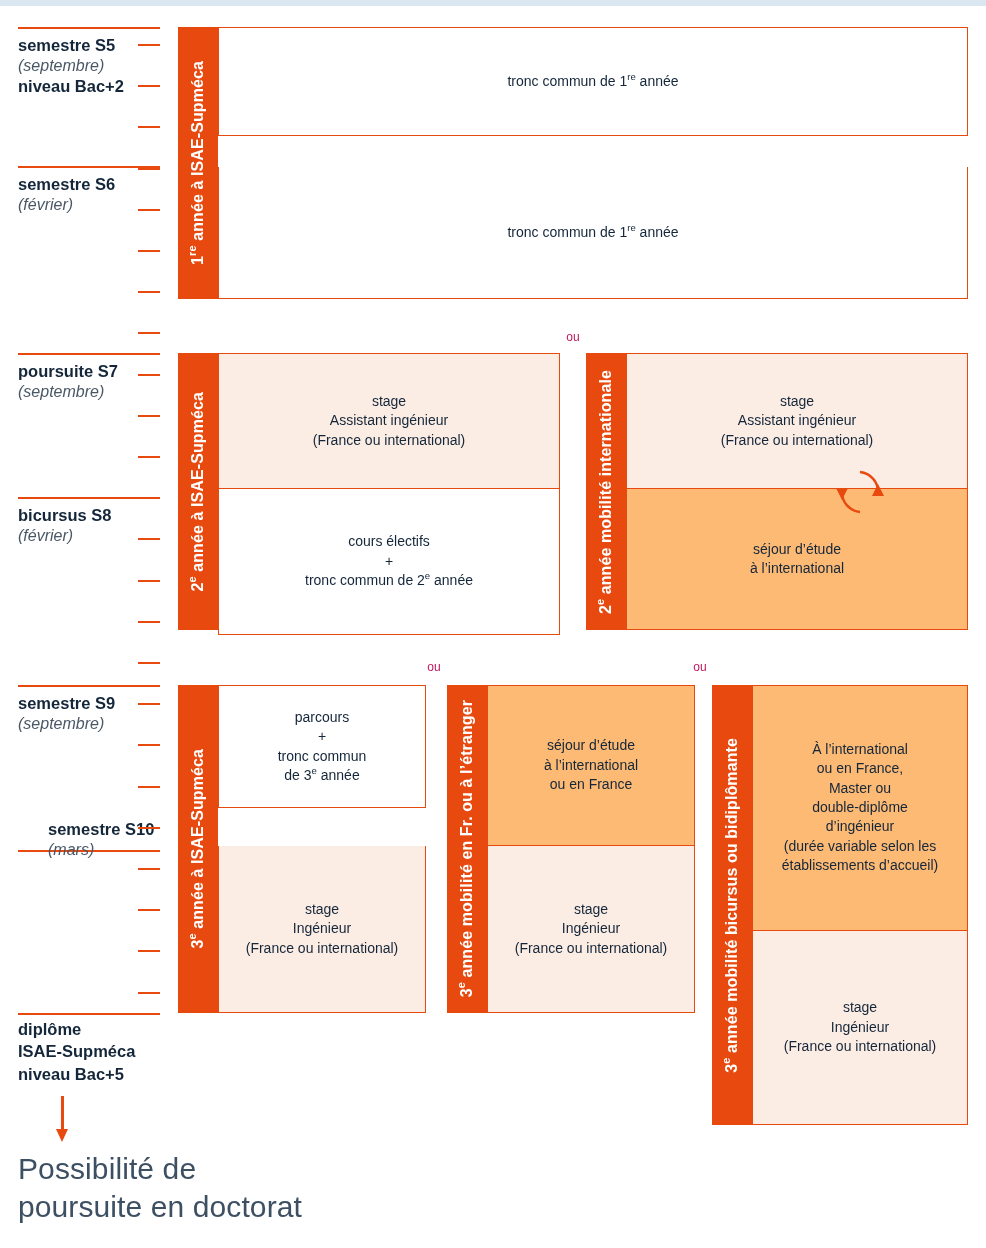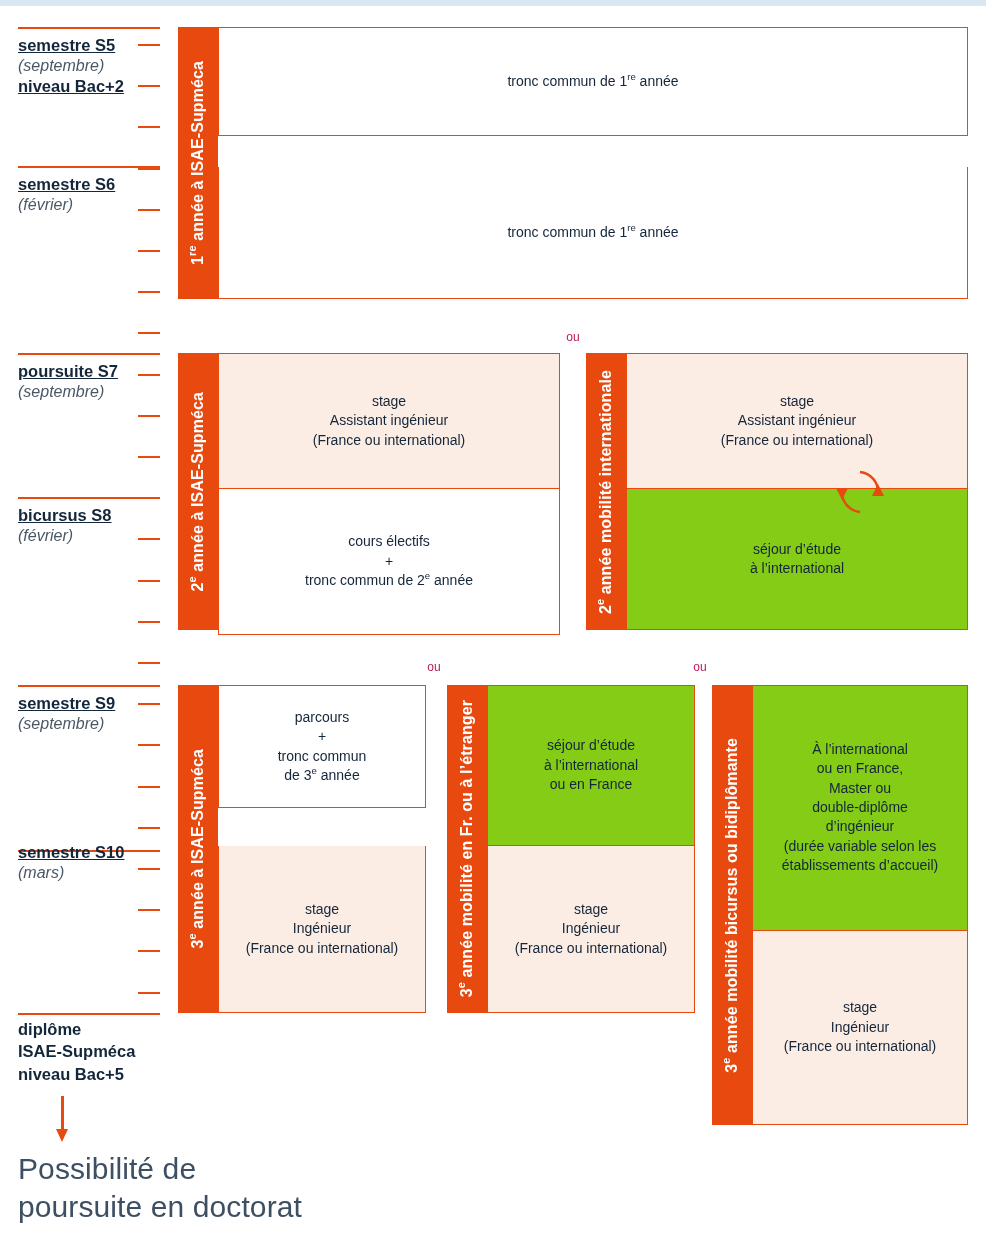--- a/index.html
+++ b/index.html
@@ -7,21 +7,21 @@
     width:986px;height:1248px;background:#ffffff;
     font-family:"Liberation Sans","DejaVu Sans",sans-serif;
     color:#1b2a3a;position:relative;overflow:hidden;
   }
   .topband{position:absolute;left:0;top:0;width:986px;height:6px;background:#dbe7f0;}
 
   
   .rule{position:absolute;left:18px;width:142px;height:2px;background:#e8490f;}
   .tick{position:absolute;width:22px;height:2px;background:#e8490f;}
   .semlabel{position:absolute;left:18px;width:150px;line-height:1.26;}
-  .semlabel .big{font-size:16.5px;font-weight:700;color:#14263a;display:block;text-decoration:underline;}
+  .semlabel .big{font-size:16.5px;font-weight:700;color:#14263a;display:block;}
   .semlabel .ital{font-size:16px;font-style:italic;color:#4a5866;display:block;}
   .diploma{position:absolute;left:18px;top:1018px;width:170px;
            font-size:16.5px;font-weight:700;color:#14263a;line-height:1.35;}
 
   .docarrow{position:absolute;left:56px;top:1096px;width:14px;height:48px;}
   .docarrow .shaft{position:absolute;left:5px;top:0;width:2.5px;height:36px;background:#e8490f;}
   .docarrow .head{position:absolute;left:0;top:33px;width:0;height:0;
       border-left:6.5px solid transparent;border-right:6.5px solid transparent;
       border-top:13px solid #e8490f;}
   .doctorat{position:absolute;left:18px;top:1150px;width:520px;
@@ -35,21 +35,21 @@
     writing-mode:vertical-rl;transform:rotate(180deg);
     color:#ffffff;font-size:16px;font-weight:700;white-space:nowrap;letter-spacing:.1px;
   }
   .body{position:absolute;left:40px;top:0;right:0;bottom:0;}
   .cell{position:absolute;left:0;right:0;box-sizing:border-box;
         display:flex;align-items:center;justify-content:center;text-align:center;
         font-size:14px;line-height:1.38;color:#14263a;
         border:1px solid #e8490f;}
   .cell.white{background:#ffffff;}
   .cell.peach{background:#fcede4;}
-  .cell.amber{background:#84cc16;}
+  .cell.amber{background:#fdba74;}
   .cell.nb-top{border-top:none;}
 
   .ou{position:absolute;font-size:12px;color:#be185d;transform:translateX(-50%);}
 
   .swap{position:absolute;width:52px;height:52px;}
   sup{font-size:.68em;vertical-align:super;line-height:0;}
 </style>
 </head>
 <body>
 
@@ -77,21 +77,21 @@
       <span class="ital">(septembre)</span>
     </div>
     <div class="semlabel" style="top: 505px;">
       <span class="big">bicursus S8</span>
       <span class="ital">(février)</span>
     </div>
     <div class="semlabel" style="top: 693px;">
       <span class="big">semestre S9</span>
       <span class="ital">(septembre)</span>
     </div>
-    <div class="semlabel" style="top: 842px;">
+    <div class="semlabel" style="top: 819px; margin-left: 30px;">
       <span class="big">semestre S10</span>
       <span class="ital">(mars)</span>
     </div>
     <div class="tick" style="top: 44px; left: 138px;"></div>
     <div class="tick" style="top: 85px; left: 138px;"></div>
     <div class="tick" style="top: 126px; left: 138px;"></div>
     <div class="tick" style="top: 168px; left: 138px;"></div>
     <div class="tick" style="top: 209px; left: 138px;"></div>
     <div class="tick" style="top: 250px; left: 138px;"></div>
     <div class="tick" style="top: 291px; left: 138px;"></div>

